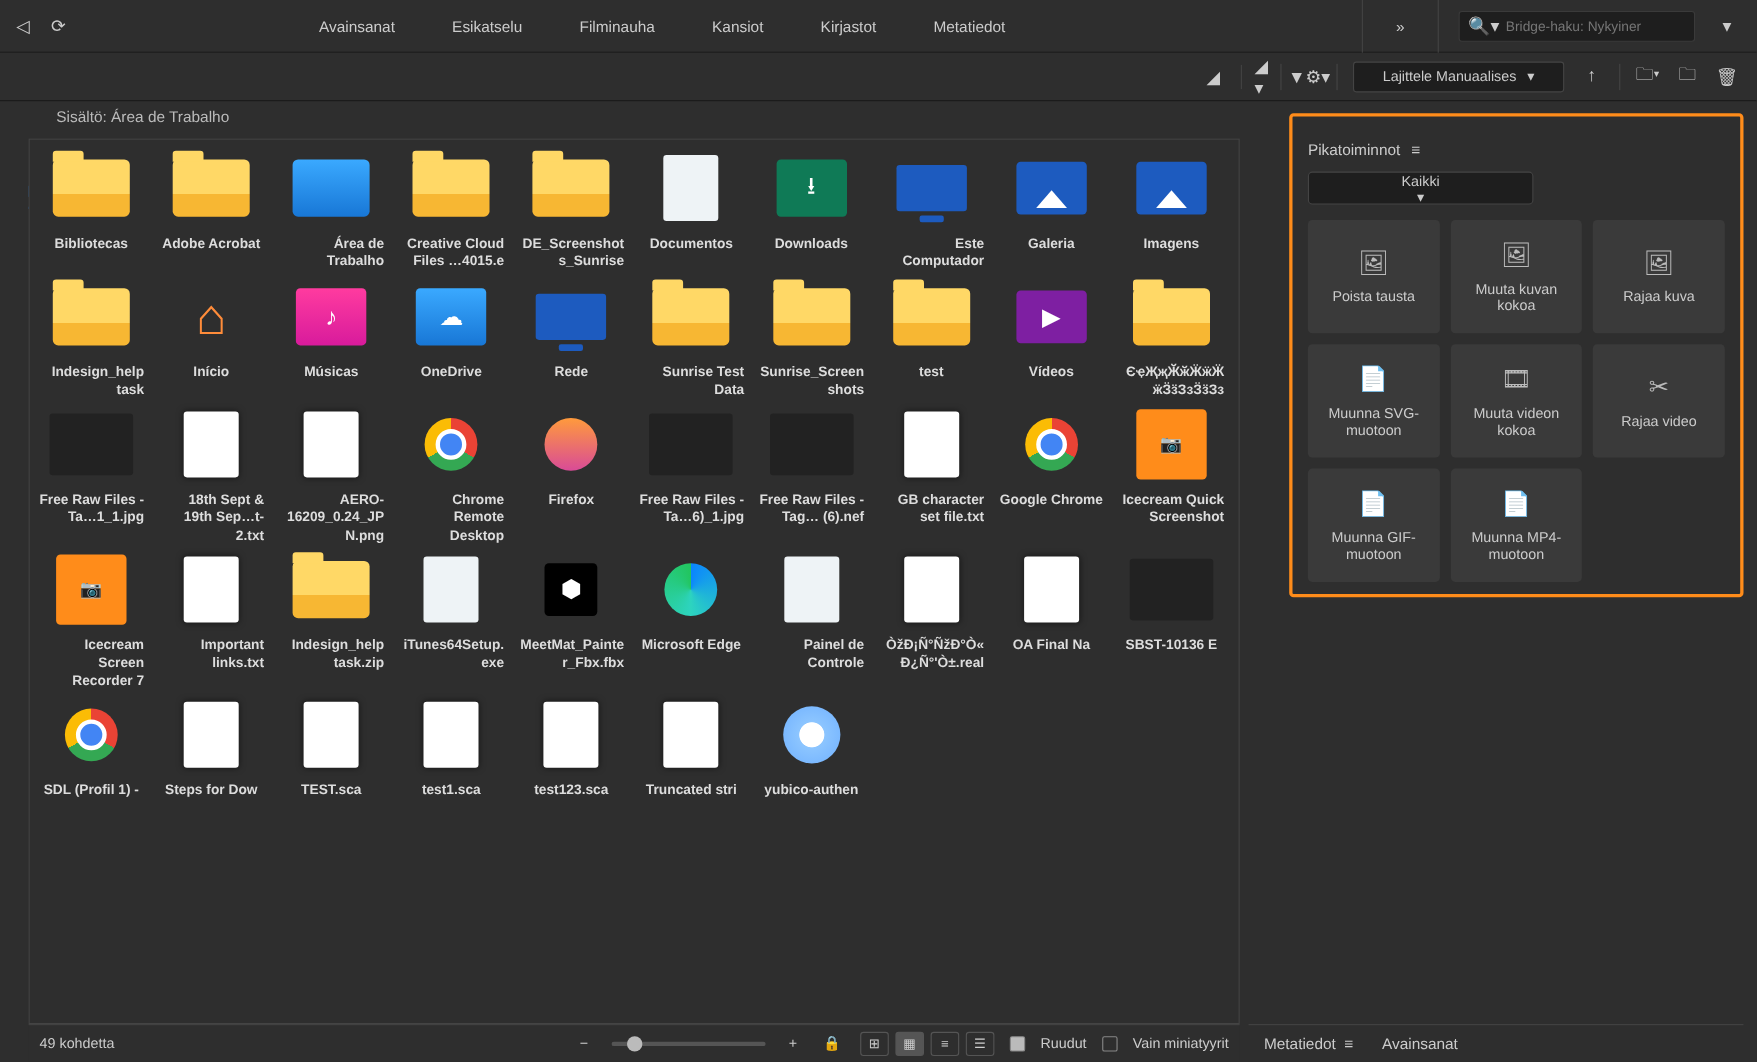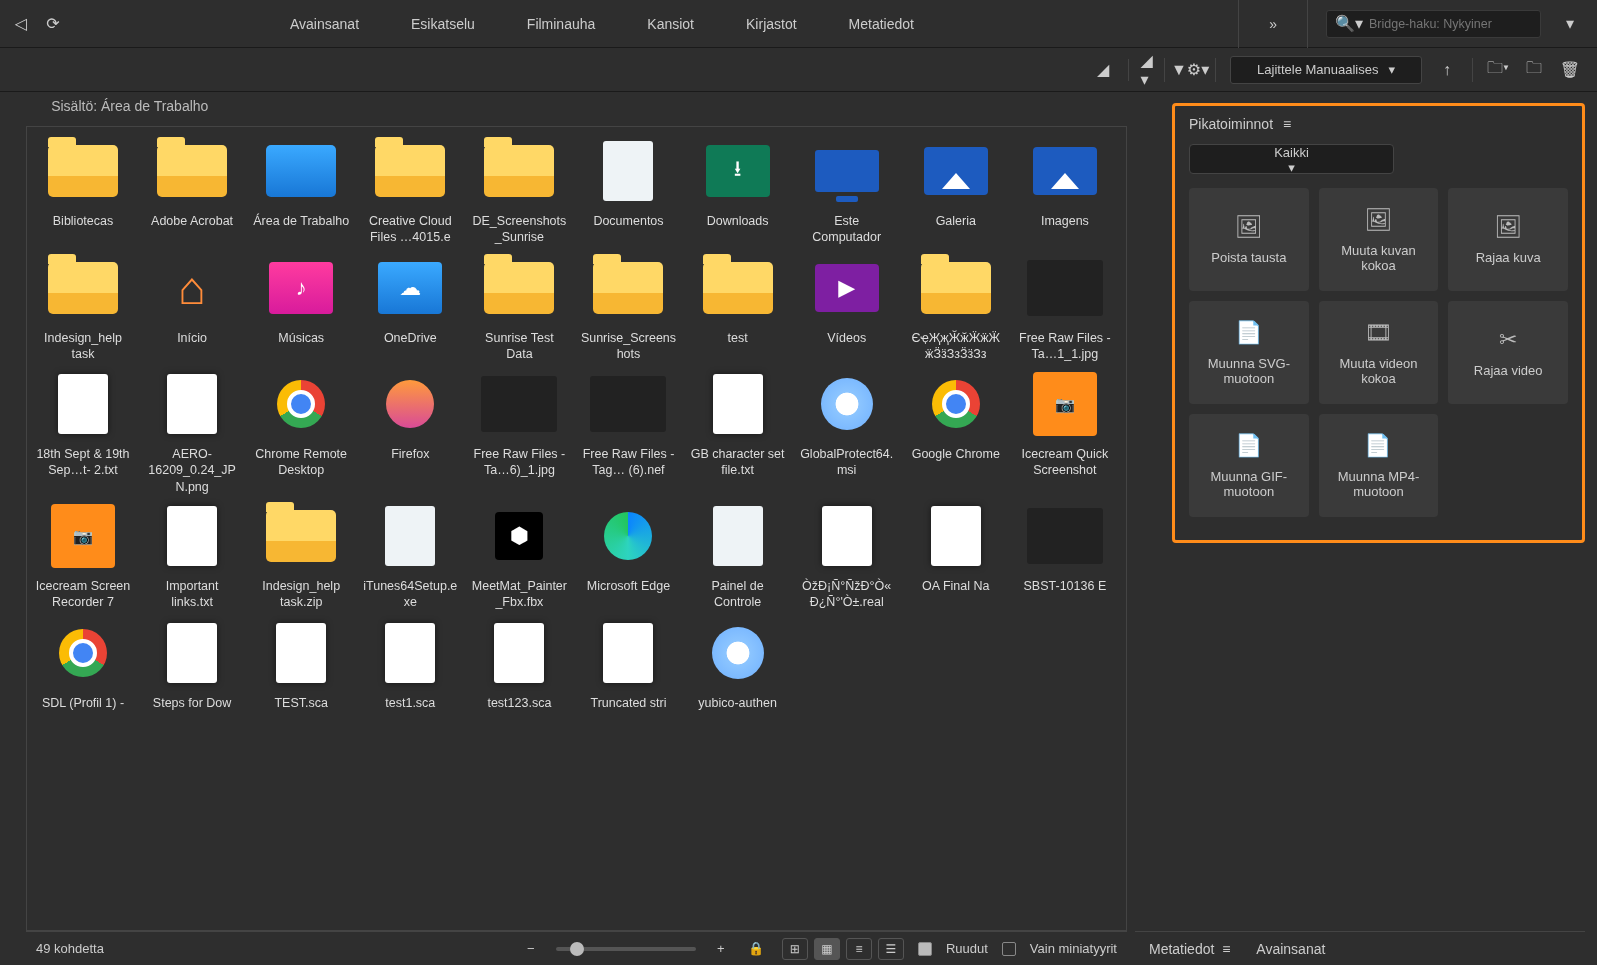--- a/index.html
+++ b/index.html
@@ -26,21 +26,21 @@
 .tabs { position:absolute; top:92px; left:26px; height:30px; display:flex; align-items:center; gap:40px;flex-direction:column; }
 .tab { font-size:14px; color:#bbb; padding:6px 0; display:flex; align-items:center; gap:8px; cursor:pointer; }
 .tab.active { color:#fff; border-bottom:2px solid #2680eb; }
 .tab-blue-sq { width:10px; height:10px; background:#2680eb; }
 
 
 .content { position:absolute; top:126px; left:26px; right:470px; bottom:34px; overflow:hidden; background:#2e2e2e; border:1px solid #444; border-right:1px solid #444; }
 .grid { display:grid; grid-template-columns:repeat(10, 1fr); gap:4px; padding:6px; }
 .item { display:flex; flex-direction:column; align-items:center; width:100px; }
 .thumb { width:88px; height:68px; margin:4px auto 8px auto; display:flex; align-items:center; justify-content:center; border-radius:2px; }
-.label { font-size:12.5px; color:#ddd; text-align:center; line-height:1.3; word-break:break-word; max-height:48px; overflow:hidden; padding:0 2px; }
+.label { font-size:12.5px; color:#ddd; text-align:right; line-height:1.3; word-break:break-word; max-height:48px; overflow:hidden; padding:0 2px;font-weight:bold; }
 
 
 .folder-yellow { background:linear-gradient(#ffd866 60%,#f7b733 60%); border-radius:5px; width:70px; height:52px; position:relative; }
 .folder-yellow::before { content:""; position:absolute; top:-8px; left:0; width:28px; height:10px; background:#ffd866; border-radius:3px 3px 0 0; }
 .folder-blue { background:linear-gradient(#3aa9ff,#1877d6); border-radius:5px; width:70px; height:52px; }
 .doc-white { background:#fff; width:50px; height:60px; border-radius:3px; box-shadow:0 0 6px rgba(0,0,0,.5); }
 .doc-light { background:#eef3f6; width:50px; height:60px; border-radius:3px; }
 .monitor { background:#1d5bbf; width:64px; height:42px; border-radius:3px; position:relative; }
 .monitor::after { content:""; position:absolute; left:50%; bottom:-10px; transform:translateX(-50%); width:22px; height:6px; background:#1d5bbf; border-radius:2px; }
 .pic { background:#1d5bbf; width:64px; height:48px; border-radius:4px; display:flex; align-items:flex-end; }
@@ -53,21 +53,21 @@
 .chrome-ball::after { content:""; width:20px; height:20px; border-radius:50%; background:#4285f4; border:4px solid #fff; }
 .orange-sq { width:64px; height:64px; background:#ff8c1a; border-radius:4px; display:flex; align-items:center; justify-content:center; }
 .black-cube { width:48px; height:48px; background:#000; border-radius:4px; display:flex; align-items:center; justify-content:center; color:#fff; font-size:22px; }
 .edge { width:48px; height:48px; border-radius:50%; background:conic-gradient(#0a84ff,#2dd4bf,#22c55e); }
 .music-pink { width:64px; height:52px; background:linear-gradient(#ff3b9f,#d81b9c); border-radius:4px; display:flex; align-items:center; justify-content:center; color:#fff; font-size:22px; }
 .house { font-size:46px; color:#ff8c3a; }
 .onedrive { width:64px; height:52px; background:linear-gradient(#3aa9ff,#1877d6); border-radius:4px; display:flex; align-items:center; justify-content:center; color:#fff; font-size:22px; }
 .download-grn { width:64px; height:52px; background:#0f7a56; border-radius:4px; display:flex; align-items:center; justify-content:center; color:#fff; font-size:22px; }
 
 
-.qa-panel { position:absolute; top:103px; right:12px; width:413px; background:#2e2e2e; border:3px solid #ff8c1a; border-radius:4px; padding:10px 6px 14px 6px; height:440px; }
+.qa-panel { position:absolute; top:103px; right:12px; width:413px; background:#2e2e2e; border:3px solid #ff8c1a; border-radius:4px; padding:22px 6px 14px 6px; height:440px; }
 .qa-title-row { display:flex; align-items:center; gap:10px; padding:0 6px 12px 8px; font-size:14px; }
 .qa-filter { background:#1e1e1e; border:1px solid #444; border-radius:4px; height:30px; width:205px; padding:0 10px; display:flex; align-items:center; justify-content:space-between; font-size:13px; margin:0 0 14px 8px; cursor:pointer;flex-direction:column; }
 .qa-grid { display:grid; grid-template-columns:repeat(3, 1fr); gap:10px; padding:0 8px; }
 .qa-card { background:#3a3a3a; border-radius:4px; height:103px; display:flex; flex-direction:column; align-items:center; justify-content:center; gap:10px; font-size:13px; text-align:center; padding:6px; cursor:pointer; }
 .qa-card.empty { background:transparent; cursor:default; }
 .qa-ico { font-size:22px; color:#bbb; }
 
 
 .meta-footer { position:absolute; right:12px; bottom:0; width:450px; height:34px; background:#2e2e2e; border-top:1px solid #444; display:flex; align-items:center; gap:26px; padding:0 14px; font-size:14px; }
 
@@ -218,20 +218,26 @@
         <div class="label">Músicas</div>
       </div>
       <div class="item">
         <div class="thumb">
           <div class="onedrive">☁</div>
         </div>
         <div class="label">OneDrive</div>
       </div>
       <div class="item">
         <div class="thumb">
+          <div class="monitor"></div>
+        </div>
+        <div class="label">Rede</div>
+      </div>
+      <div class="item">
+        <div class="thumb">
           <div class="folder-yellow"></div>
         </div>
         <div class="label">Sunrise Test Data</div>
       </div>
       <div class="item">
         <div class="thumb">
           <div class="folder-yellow"></div>
         </div>
         <div class="label">Sunrise_Screenshots</div>
       </div>
@@ -293,26 +299,20 @@
         <div class="thumb">
           <div class="image-dark"></div>
         </div>
         <div class="label">Free Raw Files - Tag… (6).nef</div>
       </div>
       <div class="item">
         <div class="thumb">
           <div class="doc-white"></div>
         </div>
         <div class="label">GB character set file.txt</div>
-      </div>
-      <div class="item">
-        <div class="thumb">
-          <div class="disc"></div>
-        </div>
-        <div class="label">GlobalProtect64.msi</div>
       </div>
       <div class="item">
         <div class="thumb">
           <div class="chrome-ball"></div>
         </div>
         <div class="label">Google Chrome</div>
       </div>
       <div class="item">
         <div class="thumb">
           <div class="orange-sq">📷</div>

